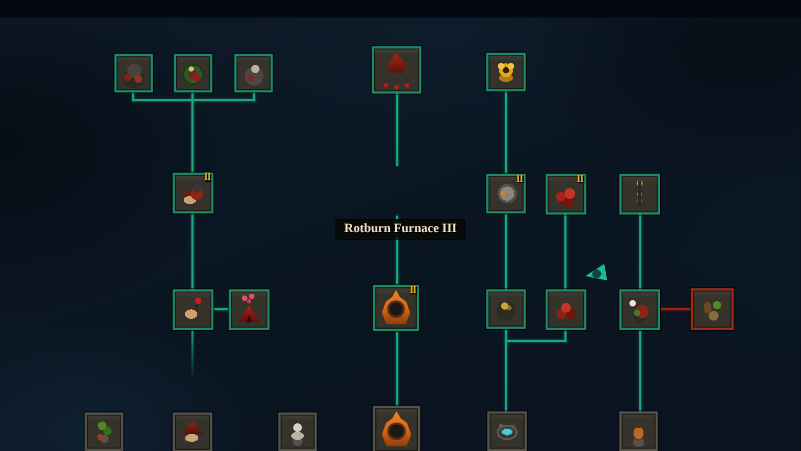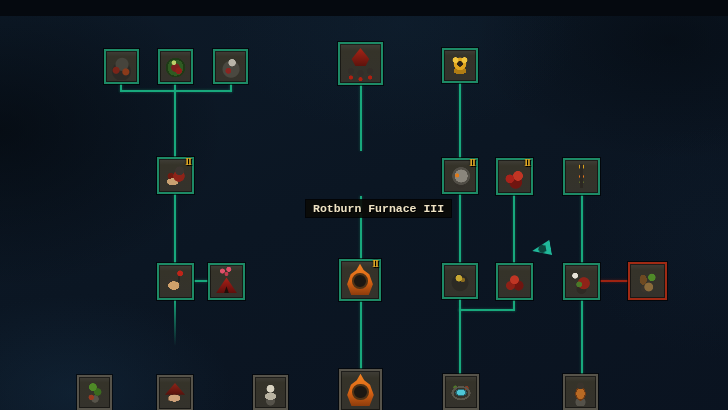--- a/index.html
+++ b/index.html
@@ -134,21 +134,21 @@
     radial-gradient(circle at 30% 34%, #4f7a28 0 1.8px, transparent 2.3px),
     radial-gradient(circle at 70% 36%, #8a3a20 0 1.8px, transparent 2.3px);}
   .i-claykiln{background:
     radial-gradient(circle at 50% 28%, #3a342c 0 3px, transparent 3.6px),
     radial-gradient(ellipse 6px 8px at 50% 56%, #b86a24 0 68%, #6e3a14 70% 86%, transparent 88%),
     radial-gradient(circle at 50% 86%, #55524a 0 4.6px, transparent 5.4px);}
   
   .tooltip{position:absolute;z-index:4;background:rgba(11,11,7,0.93);
     color:#efe3c4;font-weight:bold;font-size:11.5px;line-height:17px;
     padding:0 7px;white-space:nowrap;text-shadow:1px 1px 0 #000;
-    box-shadow:0 0 0 1px rgba(0,0,0,.8);font-family:Liberation Mono, monospace;}
+    box-shadow:0 0 0 1px rgba(0,0,0,.8);}
   
   .cursor{position:absolute;z-index:5;width:19px;height:16px;
     background:radial-gradient(circle at 55% 50%, #0d4a40 0 30%, #23c7a5 31% 100%);
     clip-path:polygon(0 52%,100% 2%,100% 98%);
     transform:rotate(-10deg);filter:drop-shadow(0 0 4px rgba(35,199,165,.8));opacity:.92;}
 </style>
 </head>
 <body>
 
 <div id="stage">

